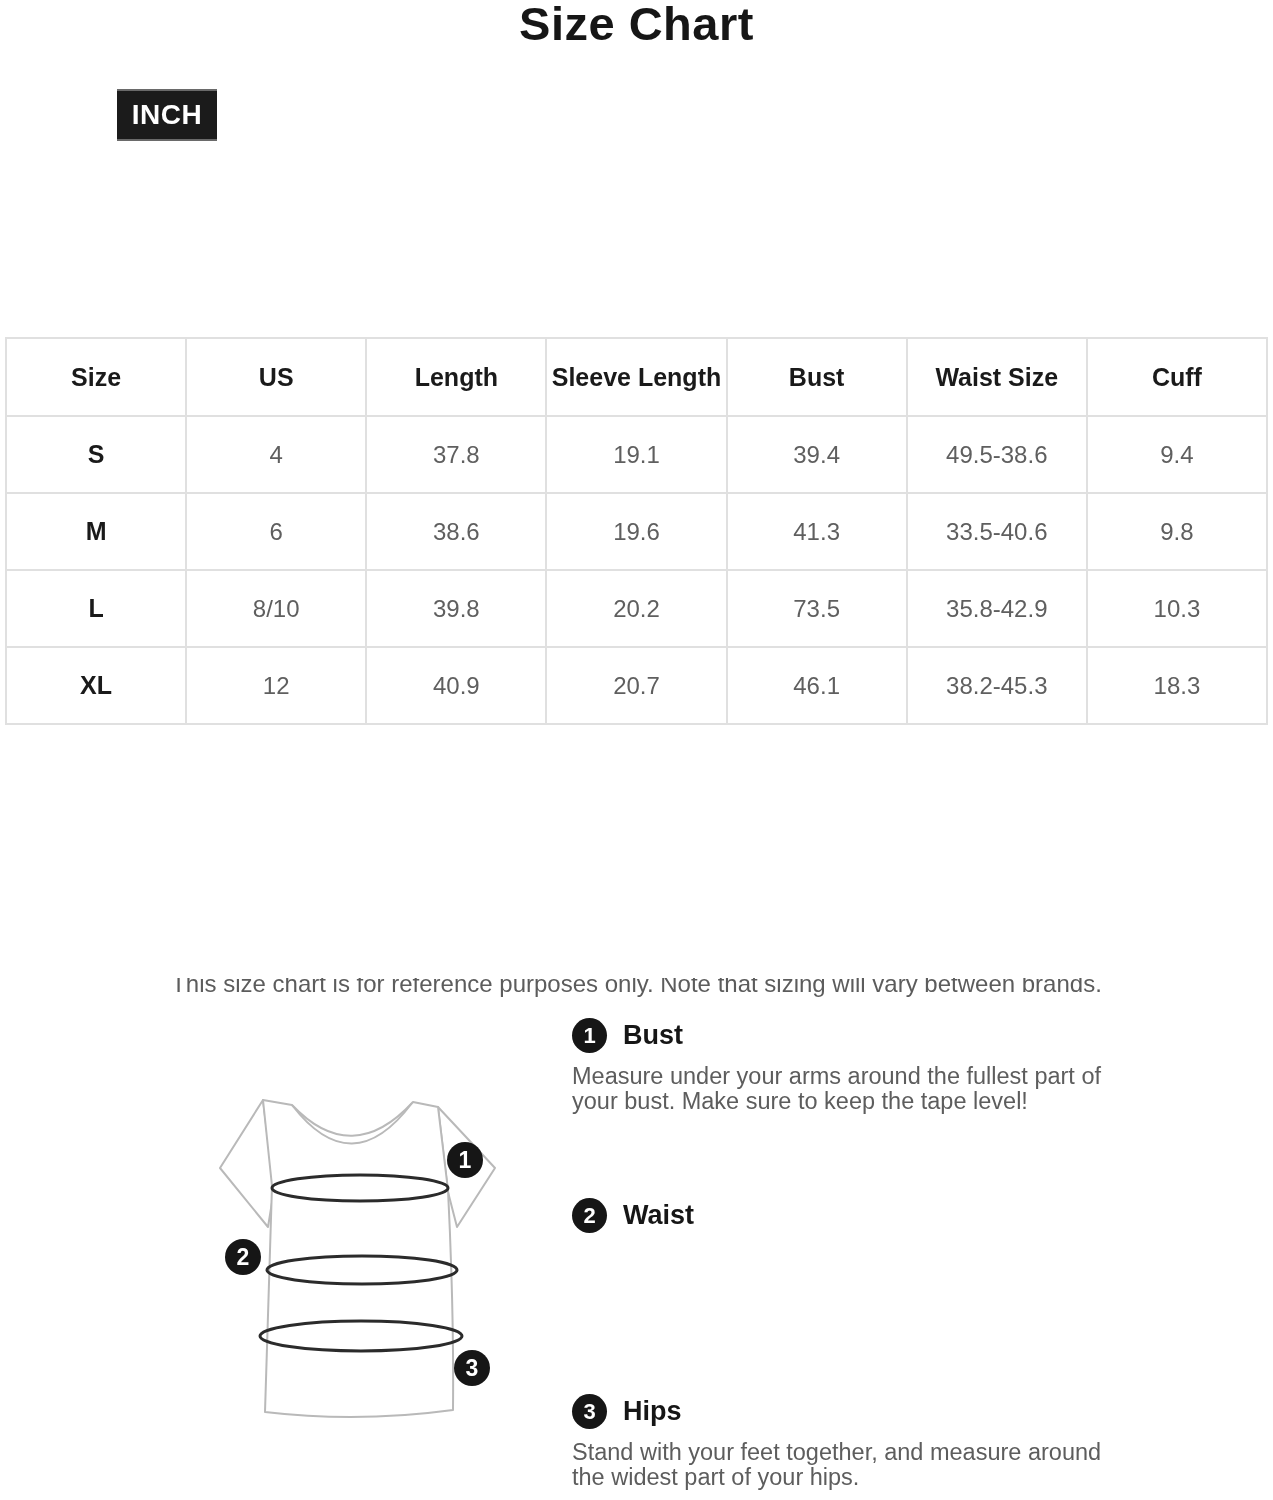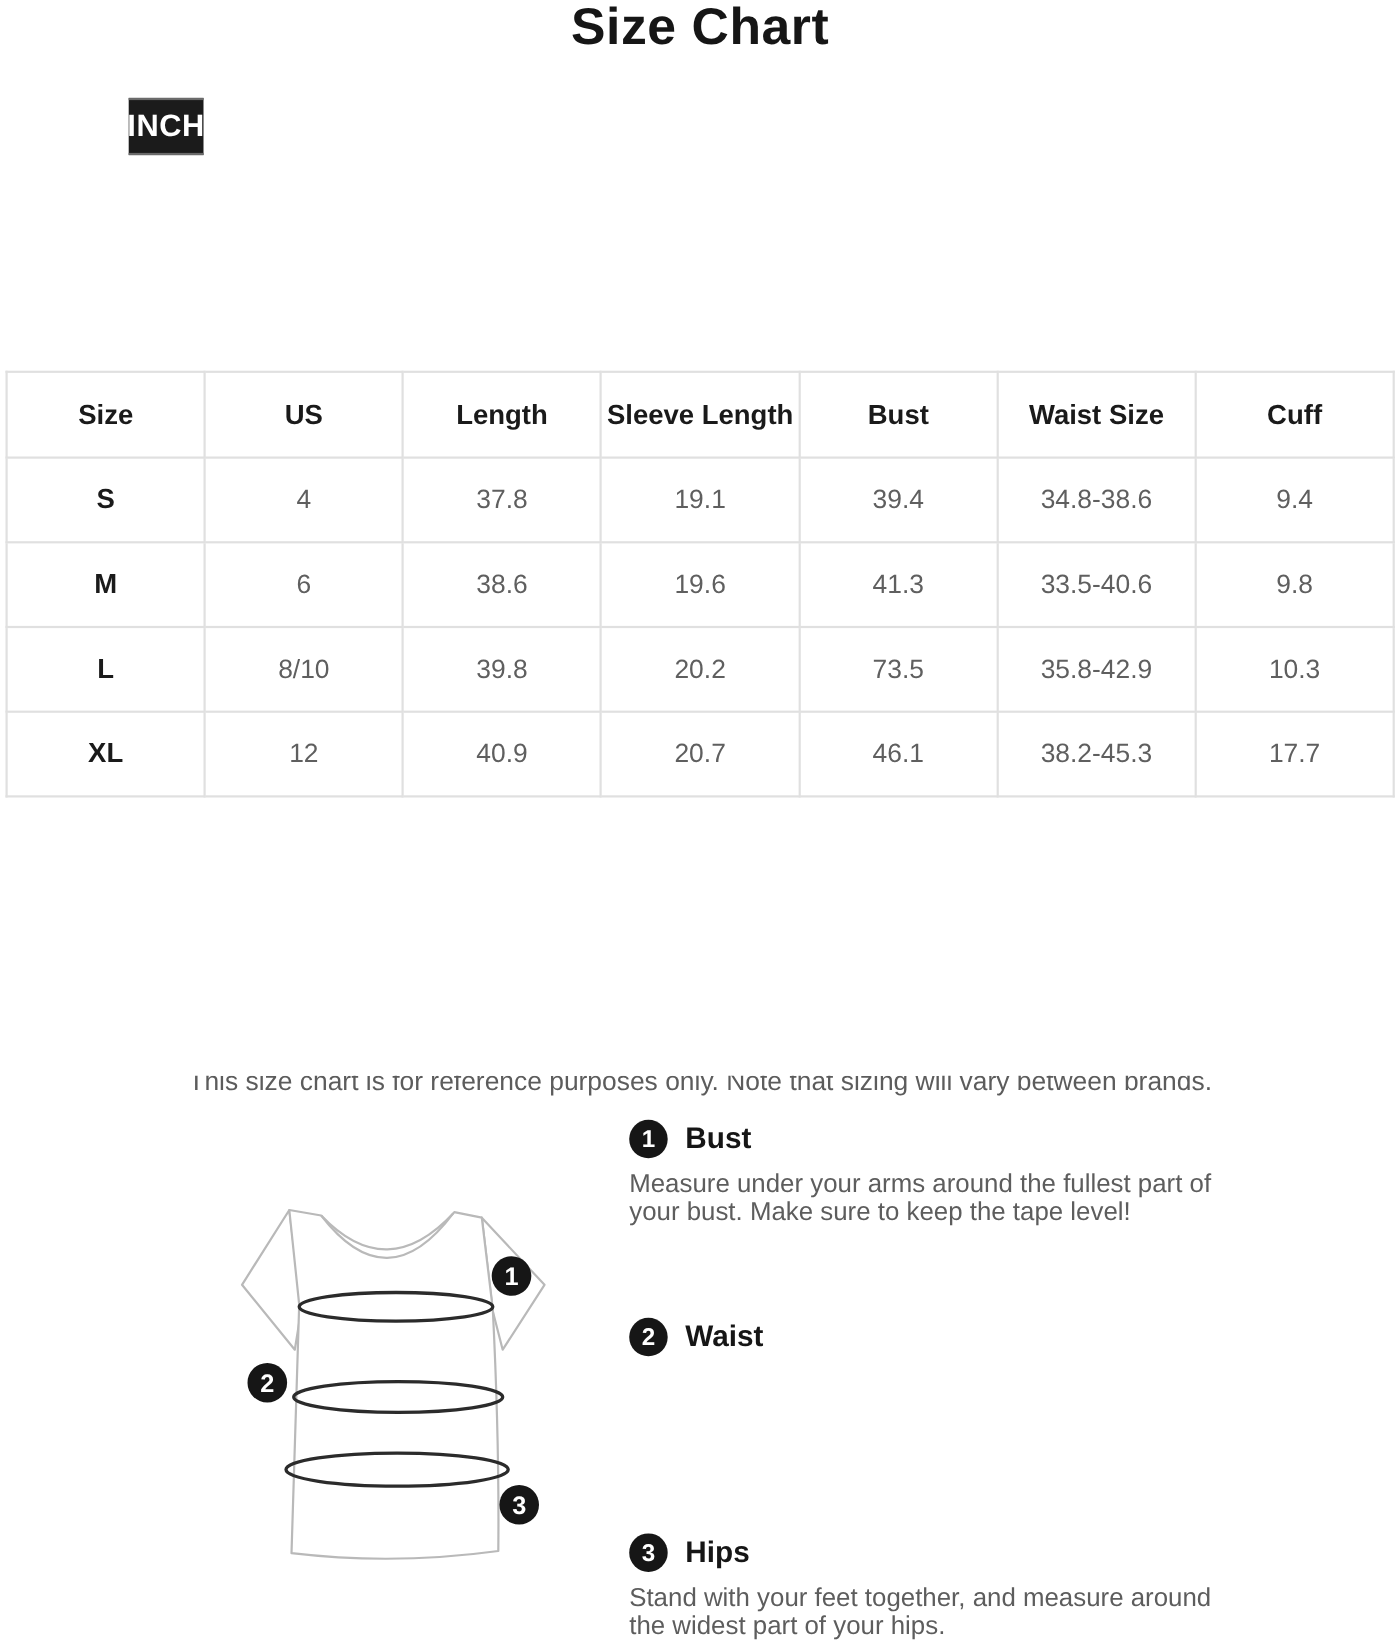--- a/index.html
+++ b/index.html
@@ -13,21 +13,21 @@
   
   .title{
     position:absolute;top:-4px;left:0;width:100%;
     text-align:center;
     font-size:47px;font-weight:bold;color:#161616;
     letter-spacing:0.5px;margin:0;
   }
   
   .unit-badge{
     position:absolute;left:117px;top:89px;
-    width:68px;height:52px;
+    width:100px;height:52px;
     background:#1b1b1b;color:#ffffff;
     font-size:28px;font-weight:bold;
     display:flex;align-items:center;justify-content:center;
     border-top:2px solid #6a6a6a;border-bottom:2px solid #6a6a6a;
     box-sizing:border-box;
     letter-spacing:0.5px;
   }
   
   .size-table{
     position:absolute;left:5px;top:337px;
@@ -105,21 +105,21 @@
         <th>Cuff</th>
       </tr>
     </thead>
     <tbody>
       <tr>
         <td class="size-cell">S</td>
         <td>4</td>
         <td>37.8</td>
         <td>19.1</td>
         <td>39.4</td>
-        <td>34.8-38.6</td>
+        <td>49.5-38.6</td>
         <td>9.4</td>
       </tr>
       <tr>
         <td class="size-cell">M</td>
         <td>6</td>
         <td>38.6</td>
         <td>19.6</td>
         <td>41.3</td>
         <td>33.5-40.6</td>
         <td>9.8</td>
@@ -133,21 +133,21 @@
         <td>35.8-42.9</td>
         <td>10.3</td>
       </tr>
       <tr>
         <td class="size-cell">XL</td>
         <td>12</td>
         <td>40.9</td>
         <td>20.7</td>
         <td>46.1</td>
         <td>38.2-45.3</td>
-        <td>17.7</td>
+        <td>18.3</td>
       </tr>
     </tbody>
   </table>
 
   <div class="disclaimer-clip">
     <p>This size chart is for reference purposes only. Note that sizing will vary between brands.</p>
   </div>
 
   <svg class="shirt-svg" width="370" height="400" viewBox="0 0 370 400" xmlns="http://www.w3.org/2000/svg">
     <g stroke="#b9b9b9" stroke-width="2" fill="#ffffff" stroke-linejoin="round">

